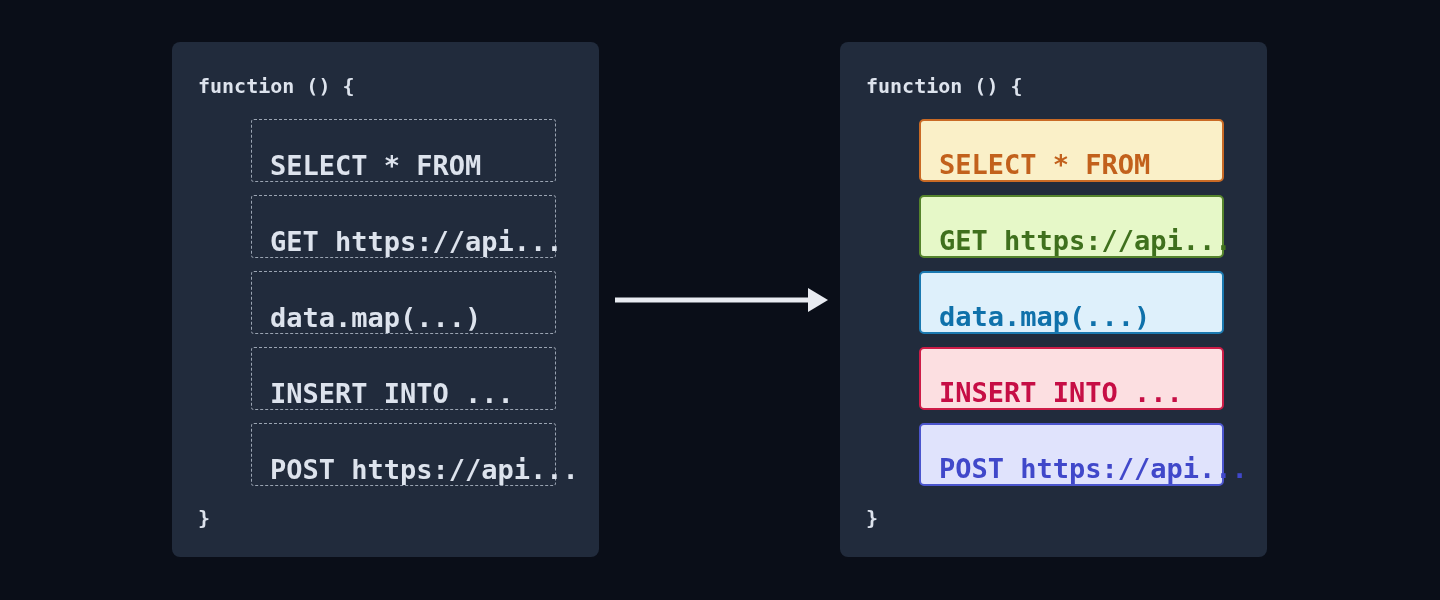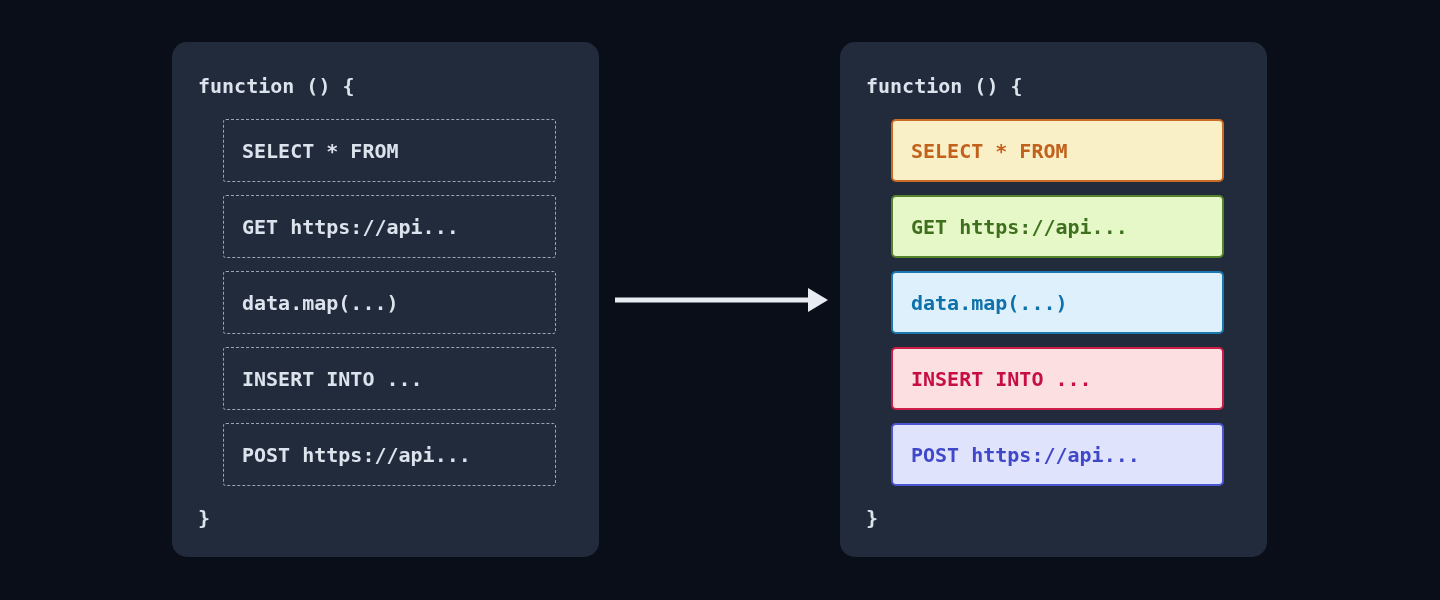--- a/index.html
+++ b/index.html
@@ -17,47 +17,48 @@
     position: relative;
     width: 1440px;
     height: 600px;
   }
   .panel {
     position: absolute;
     top: 42px;
     width: 427px;
     height: 515px;
     background: #212b3c;
-    border-radius: 15px;
+    border-radius: 8px;
     box-sizing: border-box;
     padding: 32px 26px 0 26px;
   }
   .panel-before { left: 172px; }
   .panel-after  { left: 840px; }
   .code-header, .code-footer {
     font-size: 20px;
     font-weight: bold;
     color: #dde3ed;
     line-height: 24px;
     white-space: pre;
   }
   .items {
     margin: 21px 0 0 25px;
     width: 333px;
   }
   .code-box {
     height: 63px;
     margin-bottom: 13px;
     display: flex;
-    align-items: center;
+    align-items: flex-end;
     padding: 0 18px;
     box-sizing: border-box;
-    font-size: 20px;
+    font-size: 27px;
     font-weight: bold;
     white-space: pre;
+    margin-left: 28px;
   }
   .code-box.dashed {
     border: 1.5px dashed #9aa4b2;
     border-radius: 3px;
     color: #dde3ed;
     background: transparent;
   }
   .code-box.colored {
     border: 2px solid;
     border-radius: 5px;

